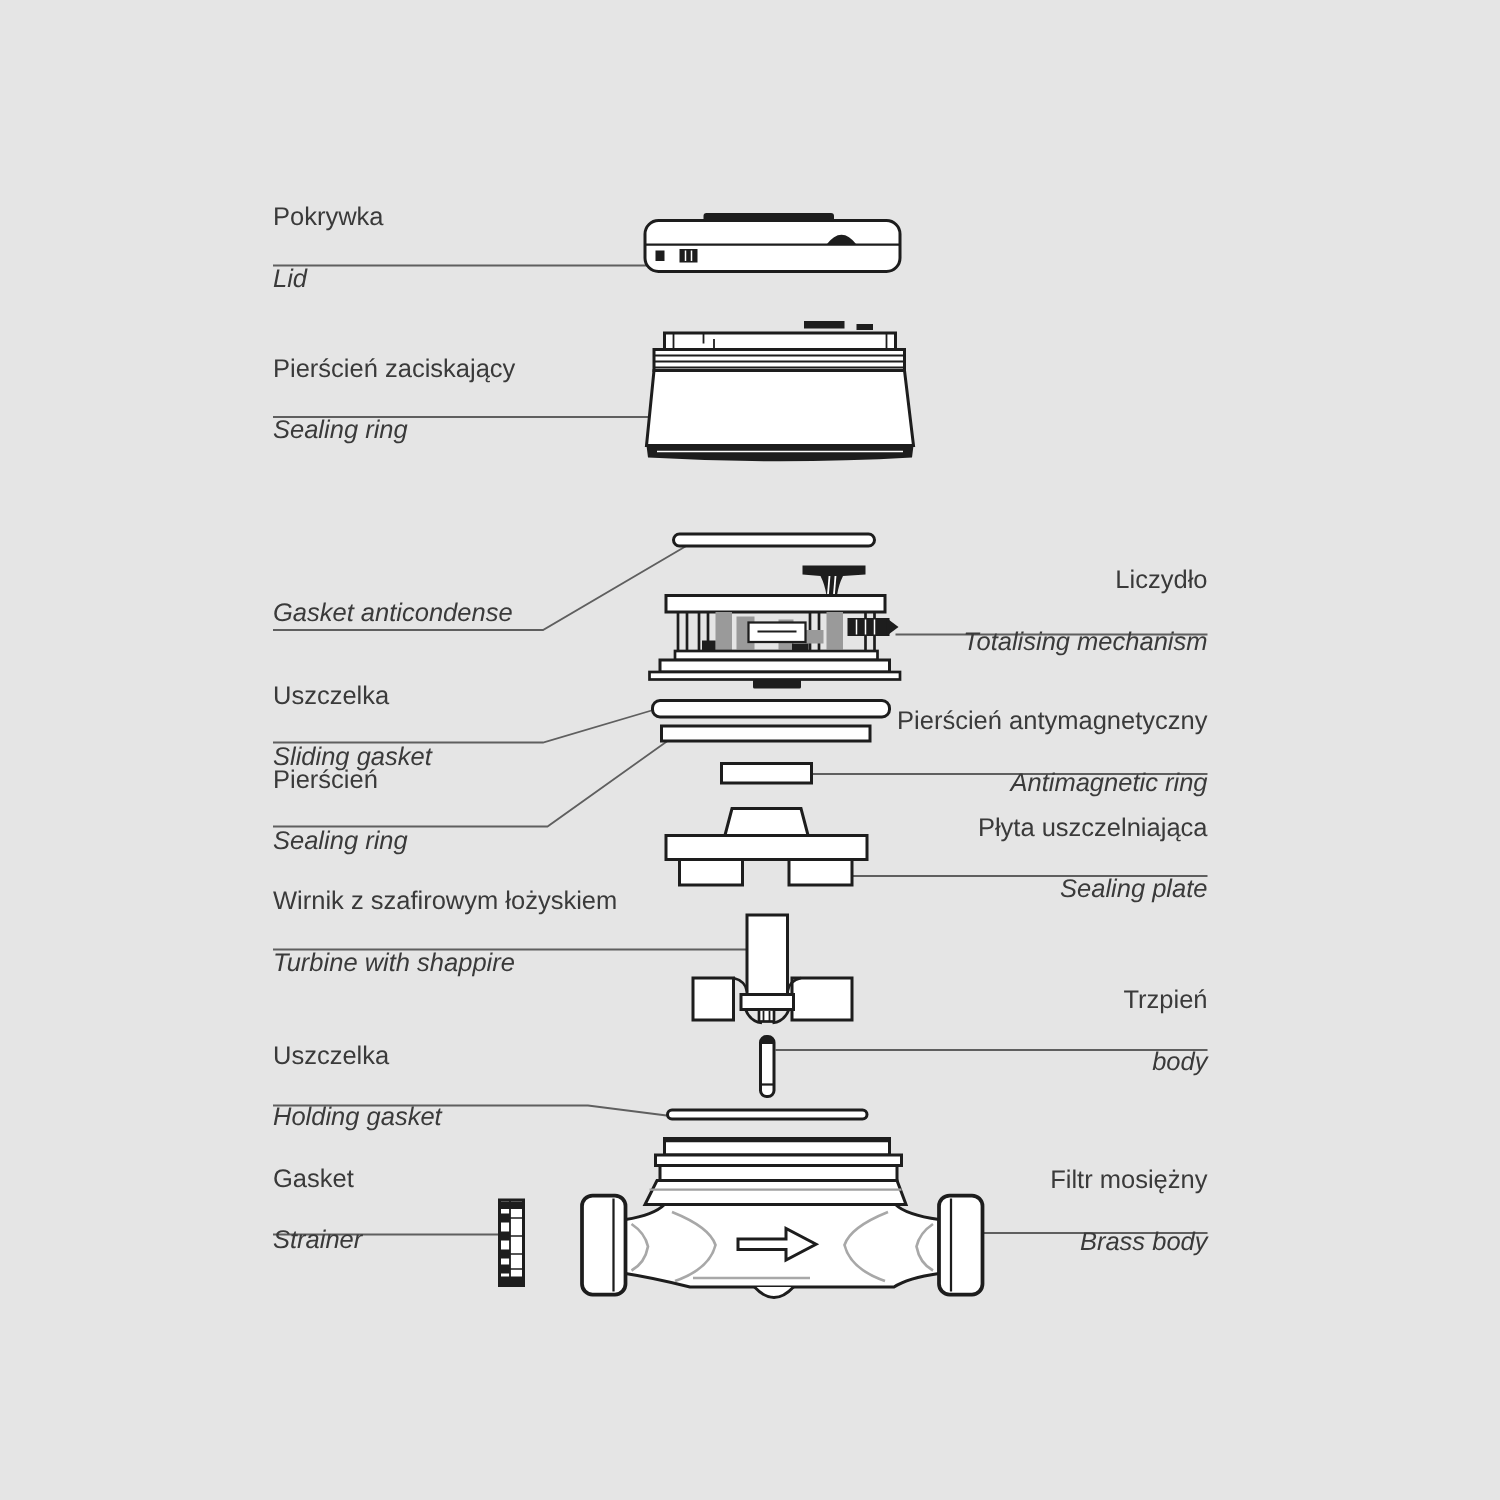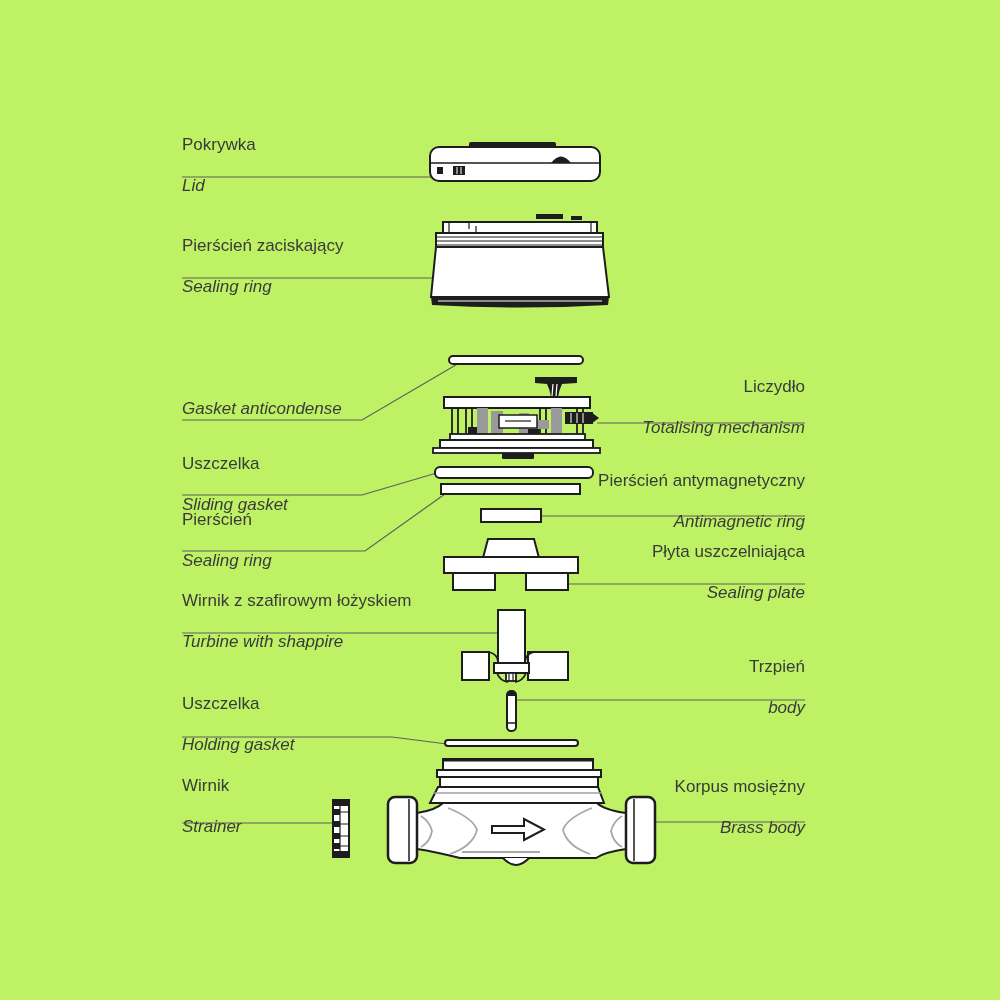--- a/index.html
+++ b/index.html
@@ -1,16 +1,16 @@
 <!DOCTYPE html>
 <html><head>
 <meta charset="utf-8">
 <style>
   html,body{margin:0;padding:0;background:#ffffff;}
-  .canvas{position:relative;width:1000px;height:1000px;background:#bef264;overflow:hidden;
+  .canvas{position:relative;width:1000px;height:1000px;background:#e5e5e5;overflow:hidden;
           font-family:"Liberation Sans", sans-serif;}
   .drawing{position:absolute;left:0;top:0;}
   .label{position:absolute;color:#3a3a3a;font-size:17px;line-height:21px;white-space:nowrap;}
   .label .pl{font-style:normal;}
   .label .en{font-style:italic;margin-top:20px;}
   .label.right{text-align:right;}
 </style>
 </head>
 <body>
 
@@ -246,22 +246,22 @@
     <div class="pl">Trzpień</div>
     <div class="en">body</div>
   </div>
 
   <div class="label left" style="left:182px;top:693px">
     <div class="pl">Uszczelka</div>
     <div class="en">Holding gasket</div>
   </div>
 
   <div class="label left" style="left:182px;top:775px">
-    <div class="pl">Wirnik</div>
+    <div class="pl">Gasket</div>
     <div class="en">Strainer</div>
   </div>
 
   <div class="label right" style="right:195px;top:776px">
-    <div class="pl">Korpus mosiężny</div>
+    <div class="pl">Filtr mosiężny</div>
     <div class="en">Brass body</div>
   </div>
 
 </div>
 
 </body></html>

